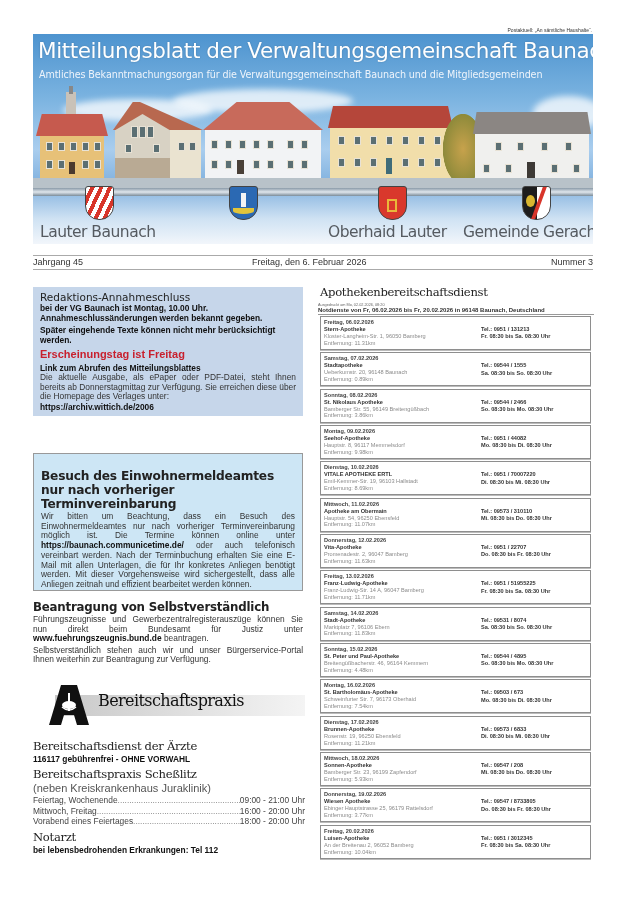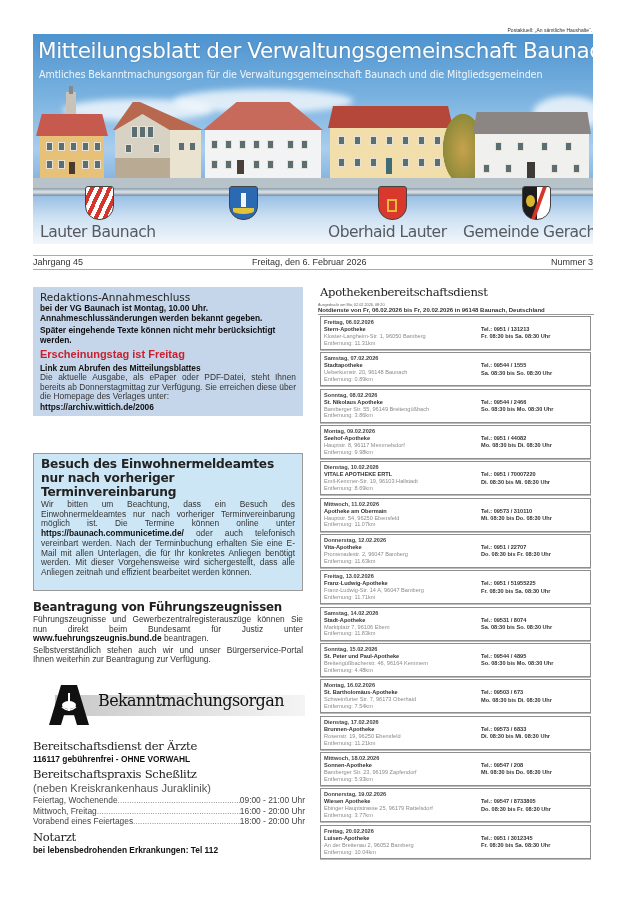--- a/index.html
+++ b/index.html
@@ -17,21 +17,21 @@
   .coat { position:absolute; bottom:24px; width:27px; height:32px; border-radius:3px 3px 14px 14px; border:1px solid #444; }
   .town { position:absolute; bottom:3px; font-family:"DejaVu Sans", sans-serif; font-size:15.5px; color:#555a60; white-space:nowrap; letter-spacing:-0.5px; }
   .infobar { position:absolute; left:33px; top:255px; width:560px; height:13px; border-top:1px solid #aaa; border-bottom:1px solid #aaa; font-size:9px; color:#333; }
   .infobar span { position:absolute; top:1px; }
   .box1 { position:absolute; left:33px; top:287px; width:270px; background:#c6d6ea; padding:4px 7px 4px 7px; box-sizing:border-box; }
   .box1 h3 { margin:0; font-family:"DejaVu Sans", sans-serif; font-weight:normal; font-size:10.5px; color:#222; }
   .box1 .b { font-weight:bold; font-size:8.4px; line-height:10px; color:#111; }
   .box1 .red { font-weight:bold; color:#c8202e; font-size:11px; margin-top:3px; }
   .box1 p { margin:2px 0 0 0; }
   .box1 .n { font-size:8.4px; line-height:9.6px; color:#333; text-align:justify; }
-  .box2 { position:absolute; left:33px; top:453px; width:270px; height:138px; background:#cde6f5; border:1px solid #999; box-sizing:border-box; padding:3px 7px; }
+  .box2 { position:absolute; left:33px; top:453px; width:270px; height:138px; background:#cde6f5; border:1px solid #999; box-sizing:border-box; padding:15px 7px; }
   .box2 h3 { margin:0; font-family:"DejaVu Sans", sans-serif; font-weight:bold; font-size:12.2px; line-height:14px; color:#222; letter-spacing:-0.2px; }
   .box2 .n { font-size:8.4px; line-height:9.7px; color:#333; text-align:justify; margin-top:1px; }
   .sec3 { position:absolute; left:33px; top:600px; width:270px; }
   .sec3 h3 { margin:0; font-family:"DejaVu Sans", sans-serif; font-weight:bold; font-size:11.8px; color:#222; letter-spacing:-0.2px; }
   .sec3 .n { font-size:8.4px; line-height:9.6px; color:#333; text-align:justify; margin:1px 0 0 0; }
   .bd-banner { position:absolute; left:33px; top:680px; width:272px; height:50px; }
   .bd-bar { position:absolute; left:22px; right:0; top:15px; height:21px; background:linear-gradient(90deg,#c8c8c8,#e3e3e3 60%,#f4f4f4); }
   .bd-logo { position:absolute; left:14px; top:3px; width:44px; height:44px; }
   .bd-title { position:absolute; left:65px; top:11px; font-family:"DejaVu Serif", serif; font-size:16px; color:#111; letter-spacing:-0.6px; }
   .sec4 { position:absolute; left:33px; top:736px; width:272px; }
@@ -189,34 +189,34 @@
   <a class="b" style="display:block;color:#111;text-decoration:none;">https://archiv.wittich.de/2006</a>
 </div>
 
 <div class="box2">
   <h3>Besuch des Einwohnermeldeamtes</h3>
   <h3>nur nach vorheriger Terminvereinbarung</h3>
   <div class="n"><span>Wir bitten um Beachtung, dass ein Besuch des Einwohnermeldeamtes nur nach vorheriger Terminvereinbarung möglich ist. Die Termine können online unter </span><a style="font-weight:bold;color:#111;text-decoration:none;">https://baunach.communicetime.de/</a><span> oder auch telefonisch vereinbart werden. Nach der Terminbuchung erhalten Sie eine E-Mail mit allen Unterlagen, die für Ihr konkretes Anliegen benötigt werden. Mit dieser Vorgehensweise wird sichergestellt, dass alle Anliegen zeitnah und effizient bearbeitet werden können.</span></div>
 </div>
 
 <div class="sec3">
-  <h3>Beantragung von Führungszeugnissen</h3>
+  <h3>Beantragung von Selbstverständlich</h3>
   <div class="n"><span>Führungszeugnisse und Gewerbezentralregisterauszüge können Sie nun direkt beim Bundesamt für Justiz unter </span><a style="font-weight:bold;color:#111;text-decoration:none;">www.fuehrungszeugnis.bund.de</a><span> beantragen.</span></div>
   <div class="n" style="margin-top:2px;">Selbstverständlich stehen auch wir und unser Bürgerservice-Portal Ihnen weiterhin zur Beantragung zur Verfügung.</div>
 </div>
 
 <div class="bd-banner">
   <div class="bd-bar"></div>
   <svg class="bd-logo" viewBox="0 0 44 44">
     <path d="M14 2 L30 2 L42 42 L30 42 L27 32 L17 32 L14 42 L2 42 Z" fill="#111"></path>
     <ellipse cx="22" cy="22" rx="7" ry="4" fill="#fff"></ellipse>
     <rect x="21" y="10" width="2" height="18" fill="#fff"></rect>
     <path d="M15 24 Q22 30 29 24" stroke="#fff" stroke-width="1.5" fill="none"></path>
   </svg>
-  <div class="bd-title">Bekanntmachungsorgan</div>
+  <div class="bd-title">Bereitschaftspraxis</div>
 </div>
 
 <div class="sec4">
   <h4>Bereitschaftsdienst der Ärzte</h4>
   <div class="b">116117 gebührenfrei - OHNE VORWAHL</div>
   <h4>Bereitschaftspraxis Scheßlitz</h4>
   <div class="n">(neben Kreiskrankenhaus Juraklinik)</div>
   <div class="hrow">
       <span class="lbl">Feiertag, Wochenende</span>
       <span class="dots"></span>

